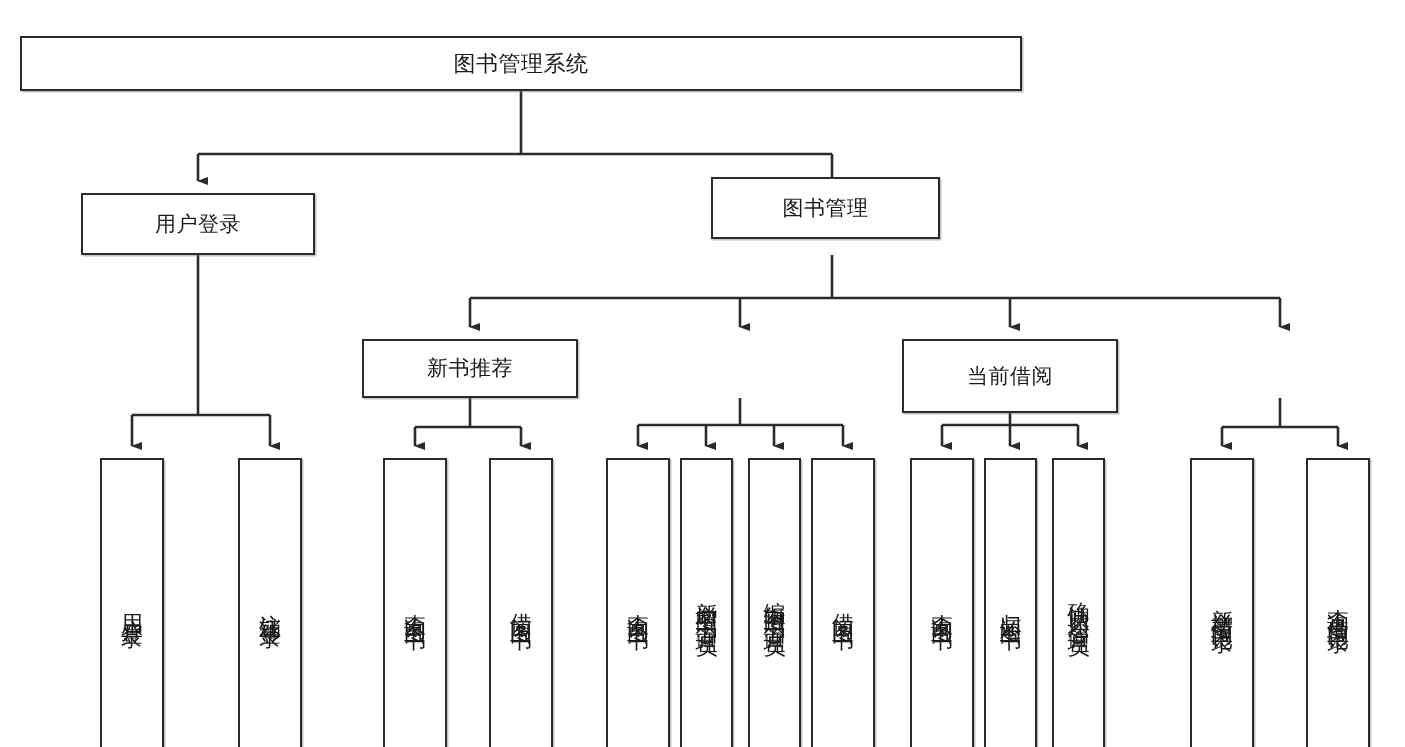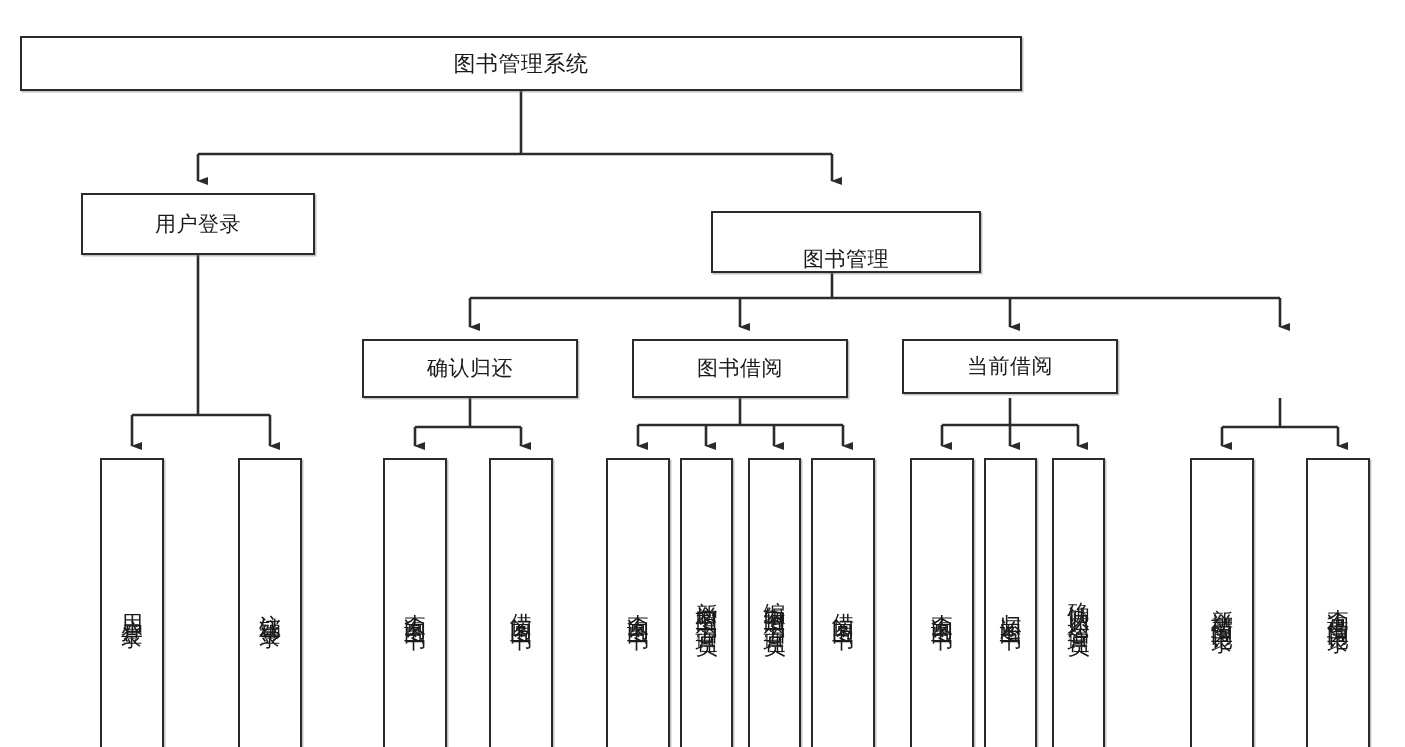--- a/index.html
+++ b/index.html
@@ -123,33 +123,30 @@
   </svg>
 
   <div class="node root" style="left:20px; top:13px; width:1002px; height:55px;">
     <span class="node-label">图书管理系统</span>
   </div>
 
   <div class="node" style="left:81px; top:170px; width:234px; height:62px;">
     <span class="node-label">用户登录</span>
   </div>
 
-  <div class="node" style="left:711px; top:188px; width:270px; height:62px;align-items:flex-end;">
+  <div class="node" style="left:711px; top:154px; width:229px; height:62px;">
     <span class="node-label">图书管理</span>
   </div>
 
   <div class="node" style="left:362px; top:316px; width:216px; height:59px;">
-    <span class="node-label">确认归还</span>
-  </div>
-
-  <div class="node" style="left:632px; top:316px; width:216px; height:59px;">
-    <span class="node-label">图书借阅</span>
-  </div>
-
-  <div class="node" style="left:902px; top:316px; width:216px; height:55px;">
+    <span class="node-label">新书推荐</span>
+  </div>
+
+
+  <div class="node" style="left:902px; top:316px; width:216px; height:74px;">
     <span class="node-label">当前借阅</span>
   </div>
 
 
   <div class="node leaf" style="left:100px; top:435px; width:64px; height:296px;">
     <span class="node-label">用户登录</span>
   </div>
 
   <div class="node leaf" style="left:238px; top:435px; width:64px; height:296px;">
     <span class="node-label">注销登录</span>

